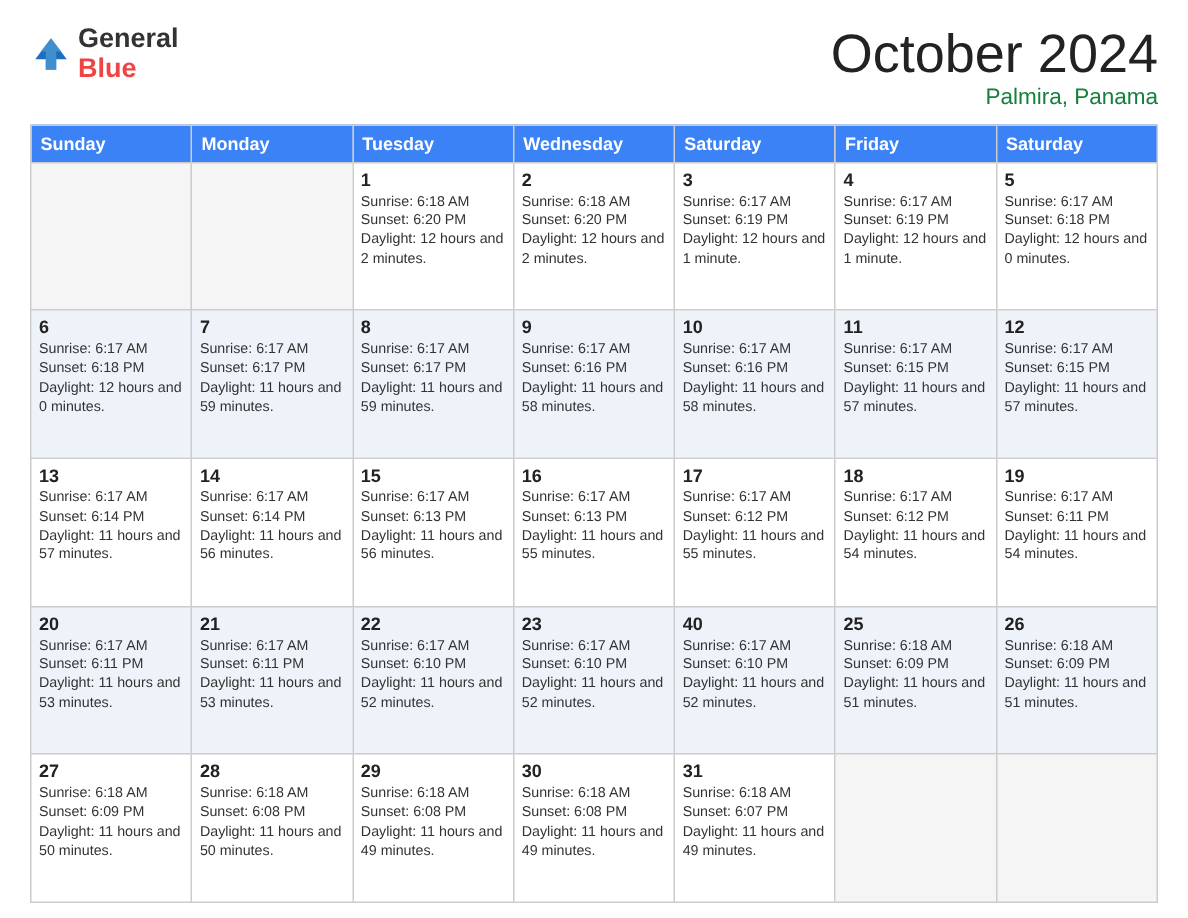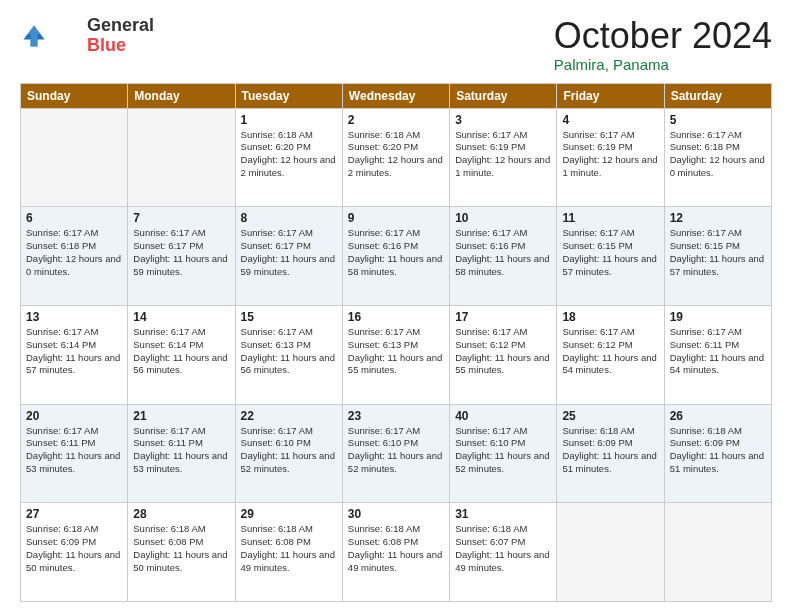--- a/index.html
+++ b/index.html
@@ -25,50 +25,50 @@
     }
     .logo {
       display: flex;
       align-items: center;
       gap: 4px;
     }
     .logo-text {
       font-size: 18px;
       font-weight: bold;
       line-height: 1.1;
-      margin-left: 35px;
     }
     .logo-text .general { color: #333; }
     .logo-text .blue { color: #ef4444; }
     .logo-icon {
       width: 28px;
       height: 28px;
     }
     .title-block {
+      text-align: right;
     }
     .month-title {
       font-size: 36px;
       font-weight: 300;
       color: #222;
       line-height: 1.1;
     }
     .subtitle {
       font-size: 15px;
       color: #15803d;
       font-weight: normal;
     }
     .calendar {
       flex: 1;
       border: 1px solid #ccc;
       border-collapse: collapse;
       width: 100%;
       table-layout: fixed;
     }
     .calendar th {
-      background: #a16207;
+      background: #3b82f6;
       color: #fff;
       text-align: left;
       padding: 5px 6px;
       font-size: 12px;
       font-weight: bold;
       border: 1px solid #ccc;
       margin-top: 40px;
     }
     .calendar td {
       border: 1px solid #ccc;

